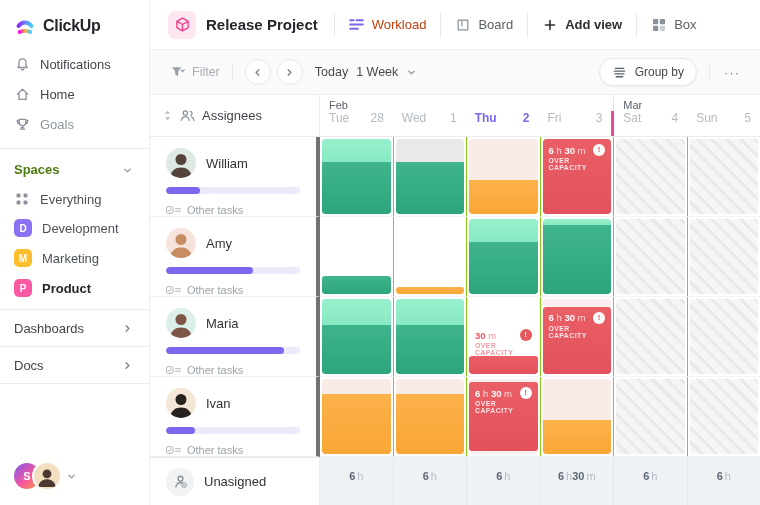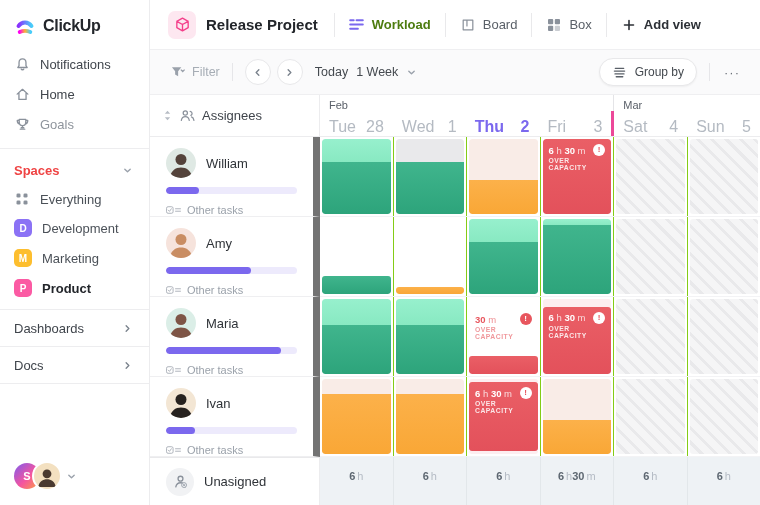--- a/index.html
+++ b/index.html
@@ -7,69 +7,69 @@
   .app{display:flex;width:760px;height:505px;}
 
   
   .sidebar{width:150px;flex:none;border-right:1px solid #ececee;display:flex;flex-direction:column;background:#fff;box-sizing:border-box;}
   .logo{display:flex;align-items:center;gap:7px;padding:15px 14px 12px;}
   .logo-text{font-weight:700;font-size:16px;letter-spacing:-.3px;color:#23262b;}
   .nav-item{display:flex;align-items:center;gap:10px;padding:7px 14px;font-size:13px;color:#41464d;cursor:pointer;}
   .nav-item.muted{color:#8e949c;}
   .ic{width:16px;height:16px;display:flex;align-items:center;justify-content:center;flex:none;}
   .sb-divider{border-top:1px solid #ededef;margin:9px 0 6px;}
-  .sb-header{display:flex;justify-content:space-between;align-items:center;padding:7px 14px;font-weight:700;font-size:13px;color:#ef4444;}
+  .sb-header{display:flex;justify-content:space-between;padding:7px 14px;font-weight:700;font-size:13px;color:#4d7c0f;}
   .space-item{display:flex;align-items:center;gap:10px;padding:6px 14px;font-size:13px;color:#4b5158;cursor:pointer;}
   .space-item.active{font-weight:700;color:#23262b;}
   .badge{width:18px;height:18px;border-radius:5px;color:#fff;font-size:10px;font-weight:700;display:flex;align-items:center;justify-content:center;flex:none;}
   .section-row{display:flex;justify-content:space-between;align-items:center;padding:10px 14px;font-size:13px;color:#3f444b;border-top:1px solid #ededef;cursor:pointer;}
   .section-row:last-of-type{border-bottom:1px solid #ededef;}
   .sb-bottom{margin-top:auto;padding:12px 14px 14px;display:flex;align-items:center;}
   .av{width:26px;height:26px;border-radius:50%;flex:none;}
   .av-s{background:linear-gradient(135deg,#7d5bef,#f5559f 55%,#fba43c);color:#fff;font-size:11px;font-weight:700;display:flex;align-items:center;justify-content:center;}
   .av-photo{margin-left:-8px;border:2px solid #fff;background:#f3e0c0;display:flex;align-items:center;justify-content:center;overflow:hidden;}
   .sb-bottom .chev{margin-left:5px;color:#b7bdc5;display:flex;}
 
   
   .main{flex:1;display:flex;flex-direction:column;min-width:0;}
   .top{height:50px;flex:none;display:flex;align-items:center;padding-left:18px;border-bottom:1px solid #efeff1;box-sizing:border-box;}
   .proj{display:flex;align-items:center;gap:10px;padding-right:16px;}
   .proj-icon{width:28px;height:28px;border-radius:7px;background:#fde7f0;display:flex;align-items:center;justify-content:center;flex:none;}
   .proj-name{font-size:15px;font-weight:700;color:#23262b;}
   .vtabs{display:flex;align-items:center;height:100%;}
   .vtab{display:flex;align-items:center;gap:7px;padding:4px 14px;font-size:13px;color:#5a6068;border-left:1px solid #e9e9eb;cursor:pointer;white-space:nowrap;}
-  .vtab.active{color:#4d7c0f;font-weight:700;}
+  .vtab.active{color:#c2410c;font-weight:400;}
   .vtab.addview{color:#2c3036;font-weight:600;}
 
   .toolbar{height:45px;flex:none;background:#fafafb;display:flex;align-items:center;padding:0 16px 0 20px;border-bottom:1px solid #efeff1;box-sizing:border-box;}
   .tb-filter{display:flex;gap:6px;align-items:center;color:#a6adb5;font-size:12.5px;cursor:pointer;}
   .tb-div{width:1px;height:18px;background:#e6e6e9;margin:0 12px;flex:none;}
   .tb-circle{width:26px;height:26px;border-radius:50%;background:#fff;border:1px solid #e8e8ea;display:flex;align-items:center;justify-content:center;color:#6a7078;cursor:pointer;margin-right:6px;box-sizing:border-box;}
   .tb-today{font-size:12.5px;color:#44494f;margin:0 8px 0 6px;cursor:pointer;}
   .tb-week{font-size:12.5px;color:#44494f;display:flex;gap:5px;align-items:center;cursor:pointer;}
   .tb-right{margin-left:auto;display:flex;align-items:center;}
   .groupby{display:flex;gap:7px;align-items:center;background:#fff;border:1px solid #e8e8ea;border-radius:15px;padding:5px 12px;font-size:12px;color:#44494f;box-shadow:0 1px 2px rgba(0,0,0,.05);cursor:pointer;}
   .more{color:#6a7078;padding:0 4px 0 14px;font-size:13px;letter-spacing:1px;cursor:pointer;border-left:1px solid #e6e6e9;margin-left:12px;height:18px;display:flex;align-items:center;}
 
   
   .grid-head{height:42px;flex:none;display:flex;border-bottom:1px solid #ececee;box-sizing:border-box;}
   .gh-assignees{width:170px;flex:none;display:flex;align-items:center;gap:7px;padding:0 12px;font-size:13px;color:#3f444b;border-right:1px solid #ececee;box-sizing:border-box;}
   .gh-days{flex:1;display:flex;flex-direction:column;}
   .months{display:flex;height:16px;font-size:11px;color:#5b616a;}
   .m-cell{padding:4px 0 0 9px;box-sizing:border-box;}
   .m-cell.m-next{border-left:1px solid #e4e4e7;}
   .days{display:flex;flex:1;}
-  .day{flex:1;display:flex;justify-content:space-between;align-items:flex-end;padding:0 9px;font-size:16px;color:#b4bac2;box-sizing:border-box;}
+  .day{flex:1;display:flex;justify-content:space-between;align-items:flex-start;padding:0 9px;font-size:12px;color:#b4bac2;box-sizing:border-box;}
   .day.month-start{border-left:3px solid #ec4899;}
   .day.active{color:#7b68ee;font-weight:700;}
 
   
   .rows{flex:none;}
   .row{display:flex;height:80px;box-sizing:border-box;}
-  .row-left{width:170px;flex:none;border-right:7px solid #737373;border-bottom:1px solid #efeff1;padding:11px 16px 14px;box-sizing:border-box;}
+  .row-left{width:170px;flex:none;border-right:4px solid #737373;border-bottom:1px solid #efeff1;padding:11px 16px 14px;box-sizing:border-box;}
   .person{display:flex;align-items:center;gap:10px;}
   .avatar{width:30px;height:30px;border-radius:50%;overflow:hidden;flex:none;display:flex;align-items:flex-end;justify-content:center;}
   .pname{font-size:13px;color:#2f3338;}
   .ptrack{height:7px;border-radius:4px;background:#edeafc;margin:9px 0 8px;overflow:hidden;}
   .pfill{height:100%;border-radius:4px;background:#7b68ee;}
   .other{display:flex;align-items:center;gap:5px;font-size:11px;color:#9ba2ab;cursor:pointer;}
   .row-cells{flex:1;display:flex;border-bottom:1px solid #f3f3f5;box-sizing:border-box;}
   .cell{flex:1;padding:2px;border-right:1px solid #84cc16;box-sizing:border-box;position:relative;cursor:pointer;}
   .cell:last-child{border-right:none;}
   .cinner{height:100%;display:flex;flex-direction:column;border-radius:3px;overflow:hidden;}
@@ -77,21 +77,21 @@
   .c-mint{background:linear-gradient(180deg,#97f0cd,#88e9c2);}
   .c-green{background:linear-gradient(180deg,#40b58d,#2da47b);}
   .c-gray{background:#e9e9eb;}
   .c-cream{background:#f9ece7;}
   .c-orange{background:linear-gradient(180deg,#fcb14a,#f9a736);}
   .c-red{background:linear-gradient(180deg,#ea5f66,#e3515b);}
   .c-pinktint{background:#fdeef0;}
   .c-none{background:transparent;}
   .weekend{height:100%;border-radius:3px;background:repeating-linear-gradient(45deg,#f5f5f6 0px,#f5f5f6 7px,#e9e9eb 7px,#e9e9eb 10px);}
   .seg-ontop{padding:5px 6px;display:flex;flex-direction:column;gap:1px;box-sizing:border-box;}
-  .seg-alert{display:flex;flex-direction:column;justify-content:flex-end;gap:1px;padding:0 6px 16px;box-sizing:border-box;}
+  .seg-alert{display:flex;flex-direction:column;justify-content:flex-end;gap:1px;padding:0 6px 0;box-sizing:border-box;}
   .trow{display:flex;justify-content:space-between;align-items:center;}
   .ttime{font-size:9.5px;}
   .seg-ontop .tn{font-weight:700;color:#fff;}
   .seg-ontop .tu{color:rgba(255,255,255,.78);}
   .seg-alert .tn{font-weight:700;color:#e8565e;}
   .seg-alert .tu{color:#ef9094;}
   .tlabel{font-size:6.8px;letter-spacing:.5px;font-weight:600;color:rgba(255,255,255,.85);}
   .seg-alert .tlabel{color:#f0989c;}
   .alert-ic{width:12px;height:12px;border-radius:50%;background:#fff;color:#e8565e;font-size:8px;font-weight:800;display:flex;align-items:center;justify-content:center;flex:none;line-height:1;}
   .alert-ic.red{background:#e8565e;color:#fff;}
@@ -256,41 +256,41 @@
             <span>Workload</span>
           </div>
           <div class="vtab">
             <span class="ic">
               <svg width="14" height="14" viewBox="0 0 16 16">
                 <path stroke="#8a919b" stroke-width="1.4" fill="none" stroke-linecap="round" stroke-linejoin="round" d="M2.5 2.5 H13.5 V13.5 H2.5 Z M6.8 2.5 V9"></path>
               </svg>
             </span>
             <span>Board</span>
           </div>
+          <div class="vtab addview">
+            <span class="ic">
+              <svg width="12" height="12" viewBox="0 0 12 12">
+                <path d="M6 1.5 V10.5 M1.5 6 H10.5" stroke="#2c3036" stroke-width="1.6" stroke-linecap="round"></path>
+              </svg>
+            </span>
+            <span>Add view</span>
+          </div>
           <div class="vtab">
             <span class="ic">
               <svg width="14" height="14" viewBox="0 0 14 14">
                 <g fill="#8a919b">
                   <rect x="1" y="1" width="5.2" height="5.2" rx="1"></rect>
                   <rect x="7.8" y="1" width="5.2" height="5.2" rx="1"></rect>
                   <rect x="1" y="7.8" width="5.2" height="5.2" rx="1"></rect>
                   <rect x="7.8" y="7.8" width="5.2" height="5.2" rx="1" opacity=".45"></rect>
                 </g>
               </svg>
             </span>
             <span>Box</span>
           </div>
-          <div class="vtab addview">
-            <span class="ic">
-              <svg width="12" height="12" viewBox="0 0 12 12">
-                <path d="M6 1.5 V10.5 M1.5 6 H10.5" stroke="#2c3036" stroke-width="1.6" stroke-linecap="round"></path>
-              </svg>
-            </span>
-            <span>Add view</span>
-          </div>
         </div>
     </div>
 
     <div class="toolbar">
       <div class="tb-filter">
         <span class="ic">
             <svg width="15" height="12" viewBox="0 0 16 12">
               <path d="M1 1 H11 L7.6 5.2 V10.4 L4.4 8.6 V5.2 Z" fill="#9aa1ab"></path>
               <path d="M12 3.5 L14 5.5 L16 3.5" transform="translate(-1.5,0)" stroke="#9aa1ab" stroke-width="1.4" fill="none"></path>
             </svg>

